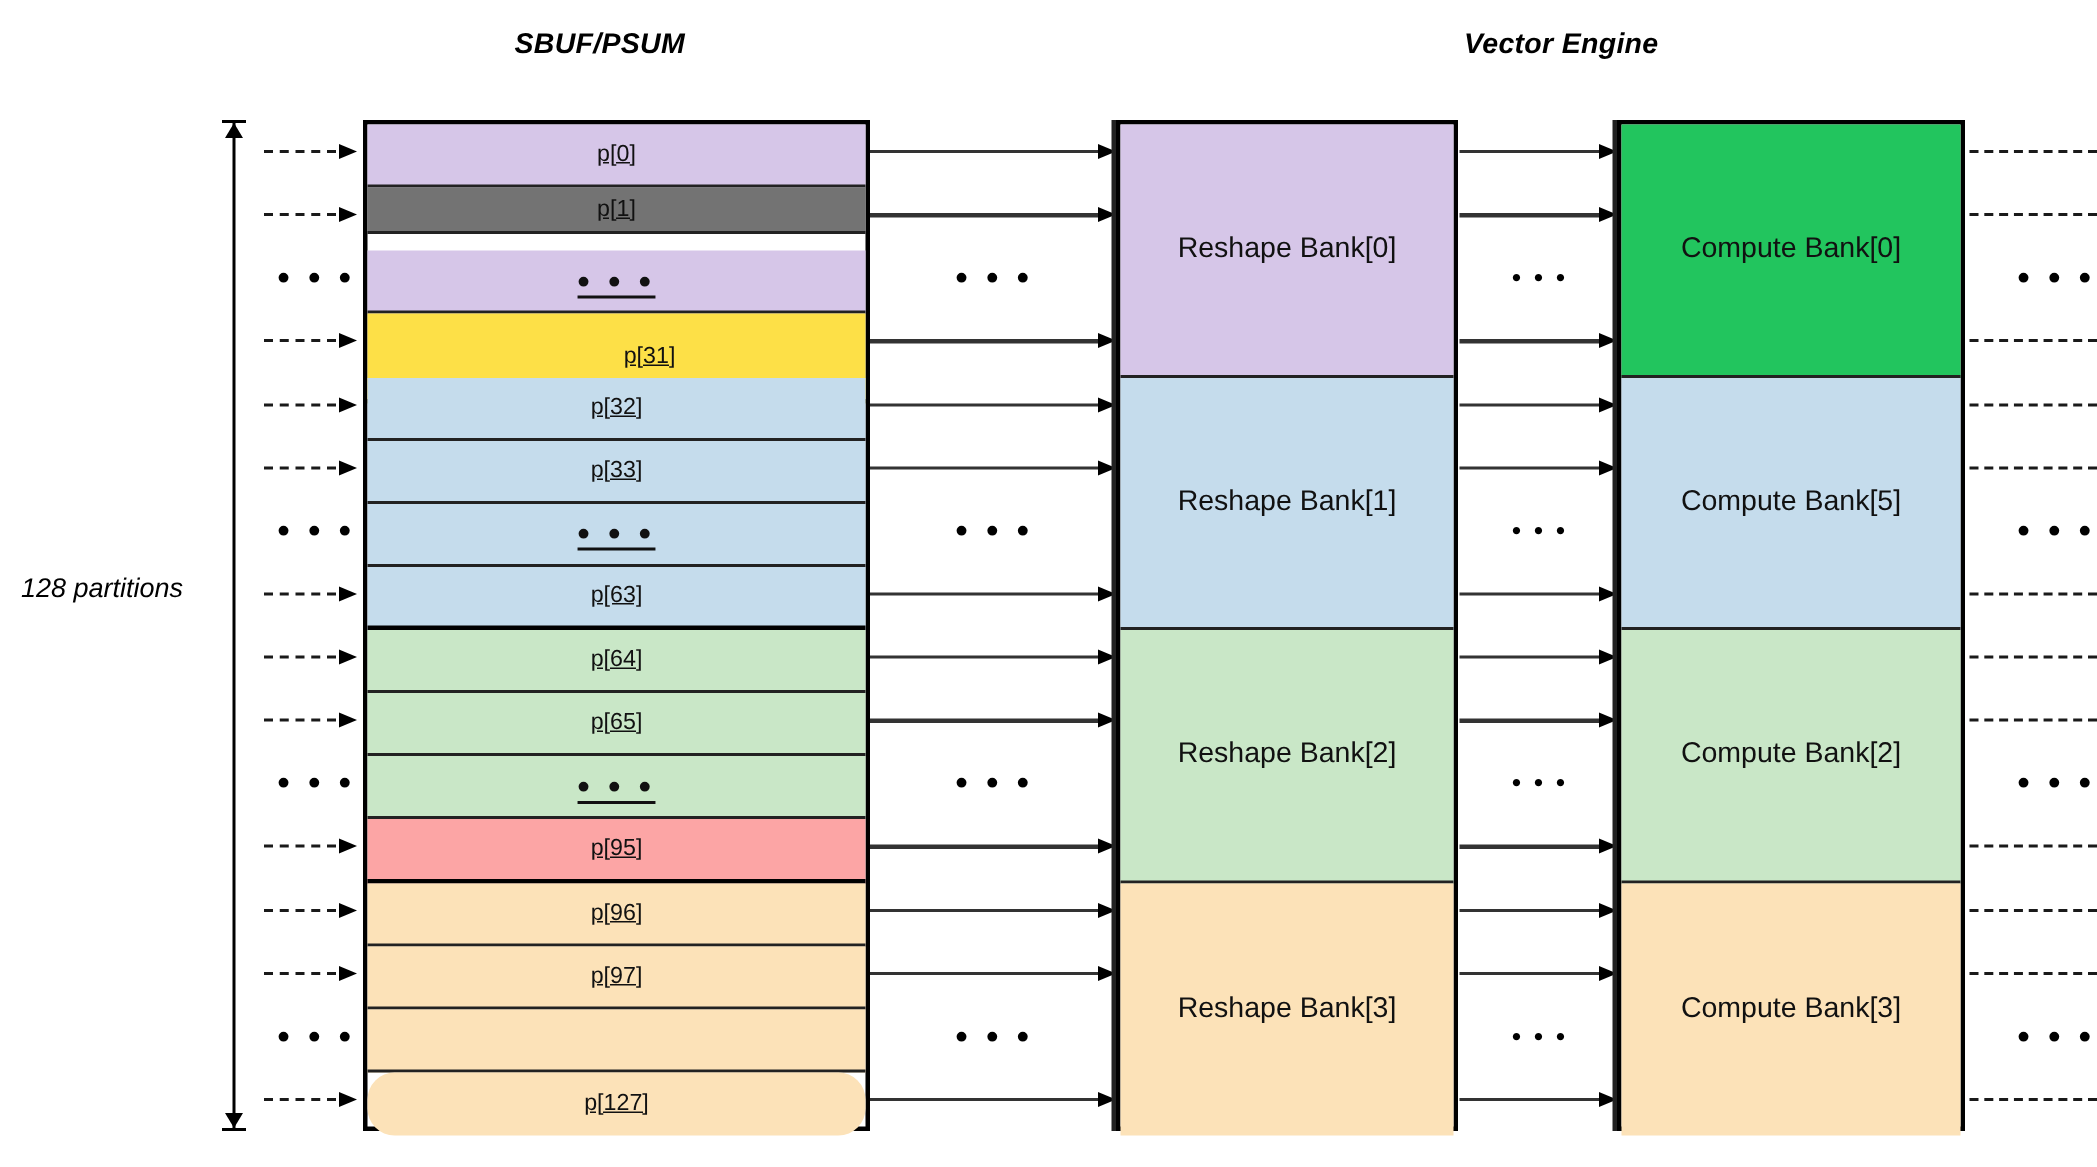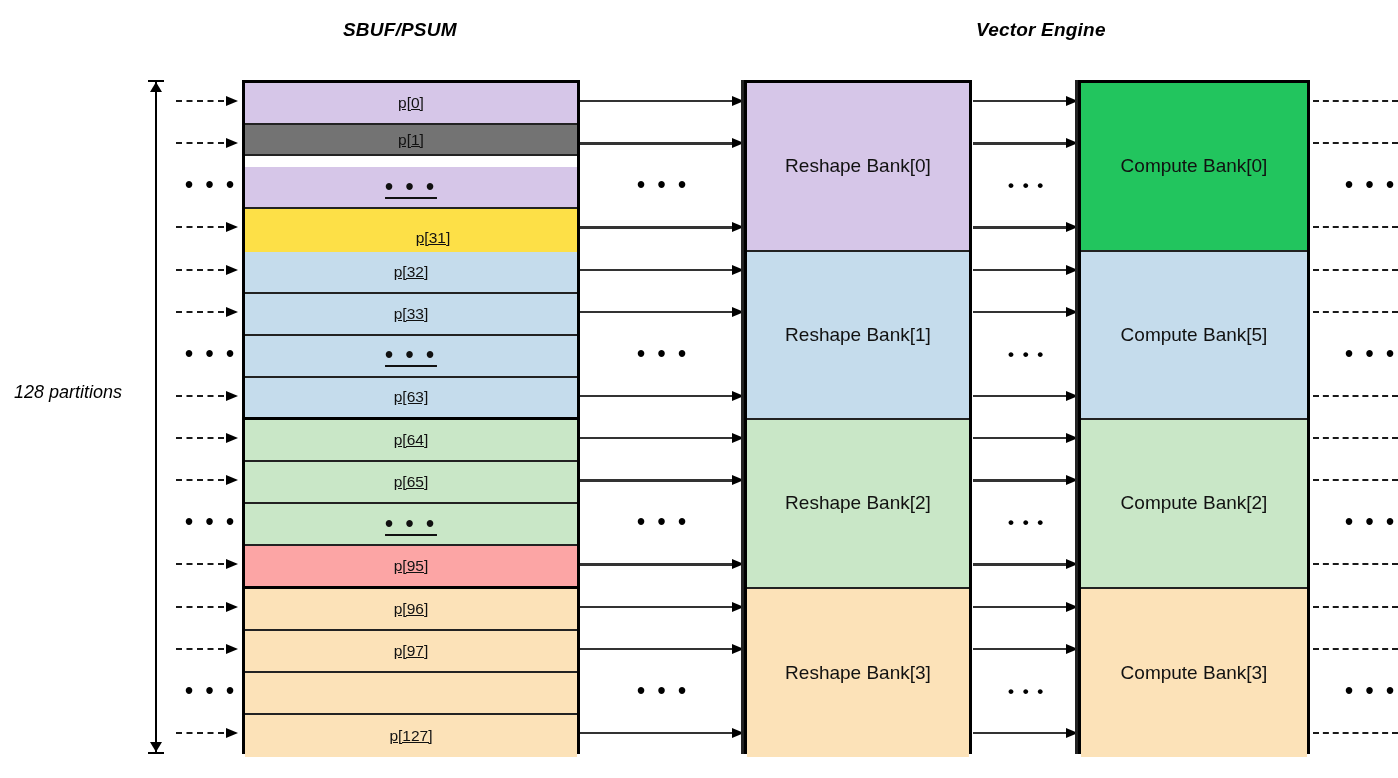--- a/index.html
+++ b/index.html
@@ -61,21 +61,21 @@
         transform:translateY(-50%);white-space:nowrap;color:#000;}
   .dots.small{font-size:17px;letter-spacing:2px;}
 
   
   #sbuf{position:absolute;left:242px;top:80px;width:338px;height:674px;
         border:3px solid #000;box-sizing:border-box;}
   .pcell{position:absolute;left:0;width:332px;box-sizing:border-box;
         display:flex;align-items:center;justify-content:center;
         font-size:15.5px;color:#111;border-bottom:2px solid #222;text-decoration:underline;}
   .pcell.grpend{border-bottom:3px solid #000;}
-  .pcell.last{border-bottom:none;}
+  .pcell.last{border-bottom:none;border-radius:18px;}
 
   
   #reshape-col{position:absolute;left:744px;top:80px;width:228px;height:674px;
         border:3px solid #000;box-sizing:border-box;}
   #compute-col{position:absolute;left:1078px;top:80px;width:232px;height:674px;
         border:3px solid #000;box-sizing:border-box;}
   .bank{position:absolute;left:0;width:100%;box-sizing:border-box;
         display:flex;align-items:center;justify-content:center;
         font-size:19px;color:#111;}
   .bank.div{border-bottom:2.5px solid #222;}

